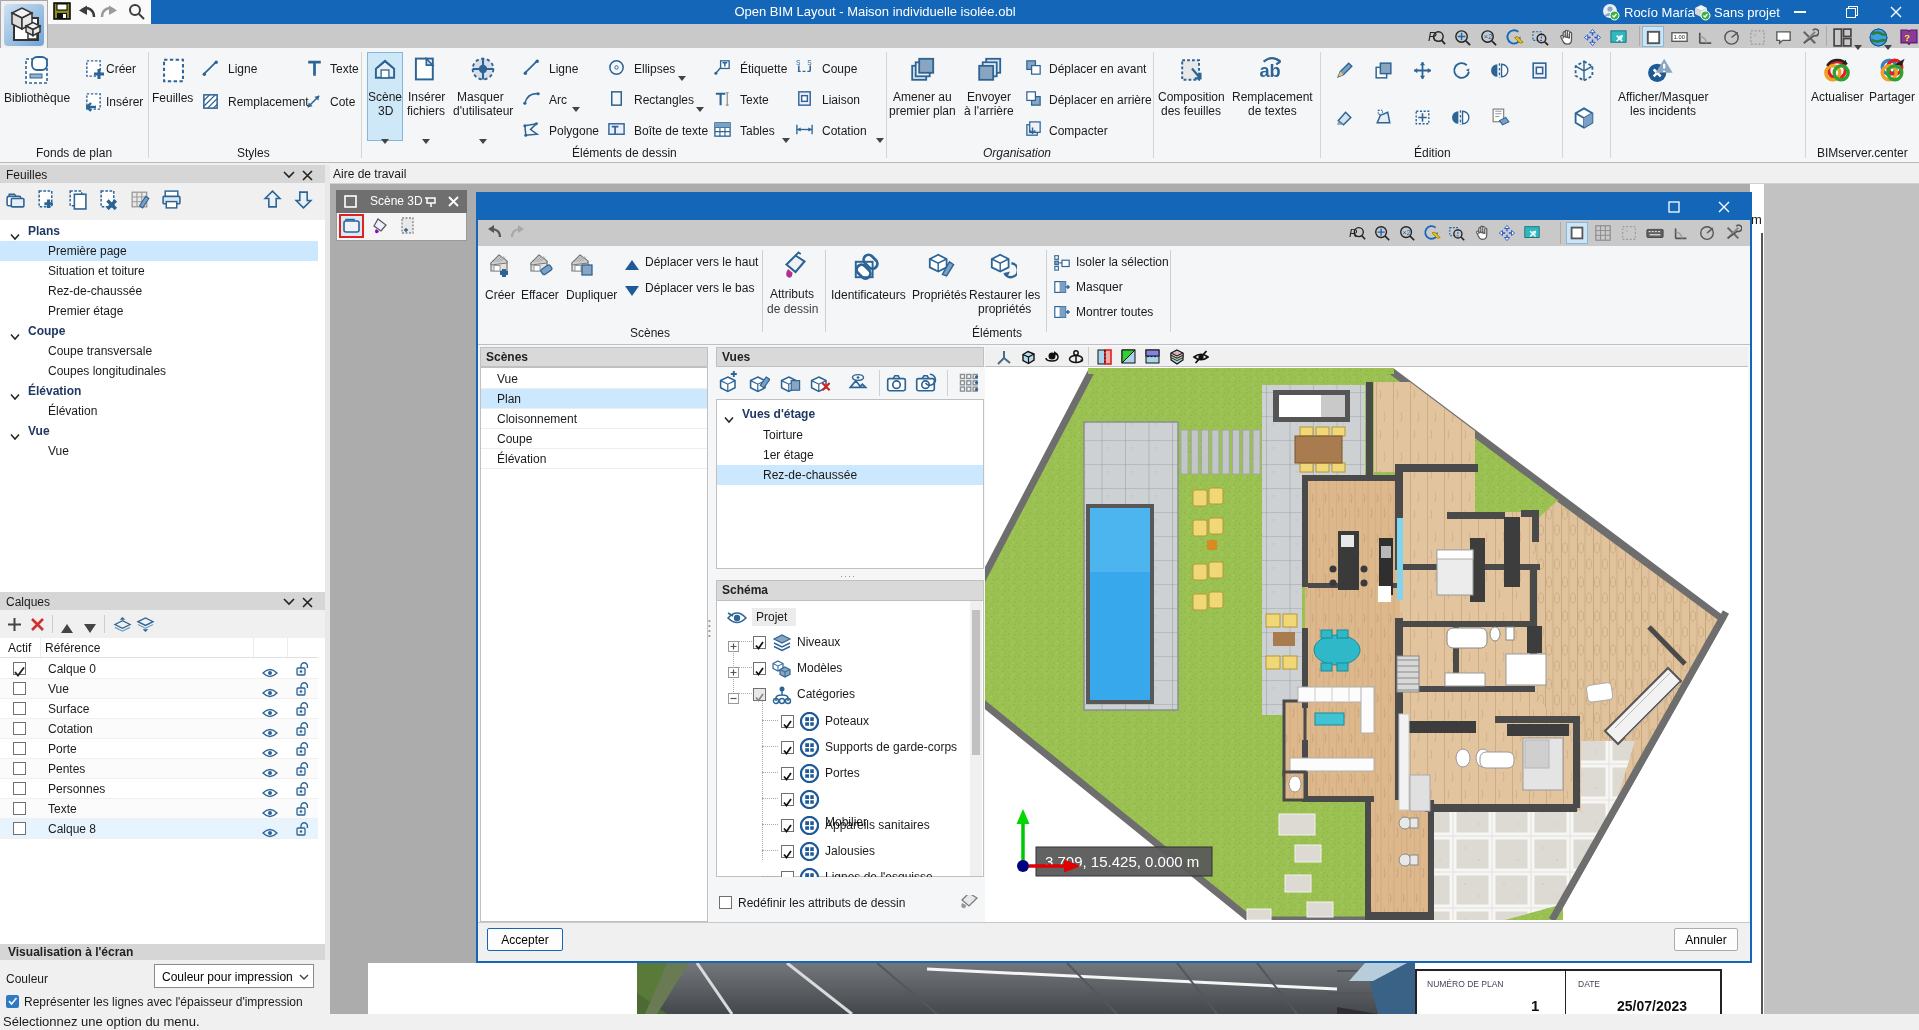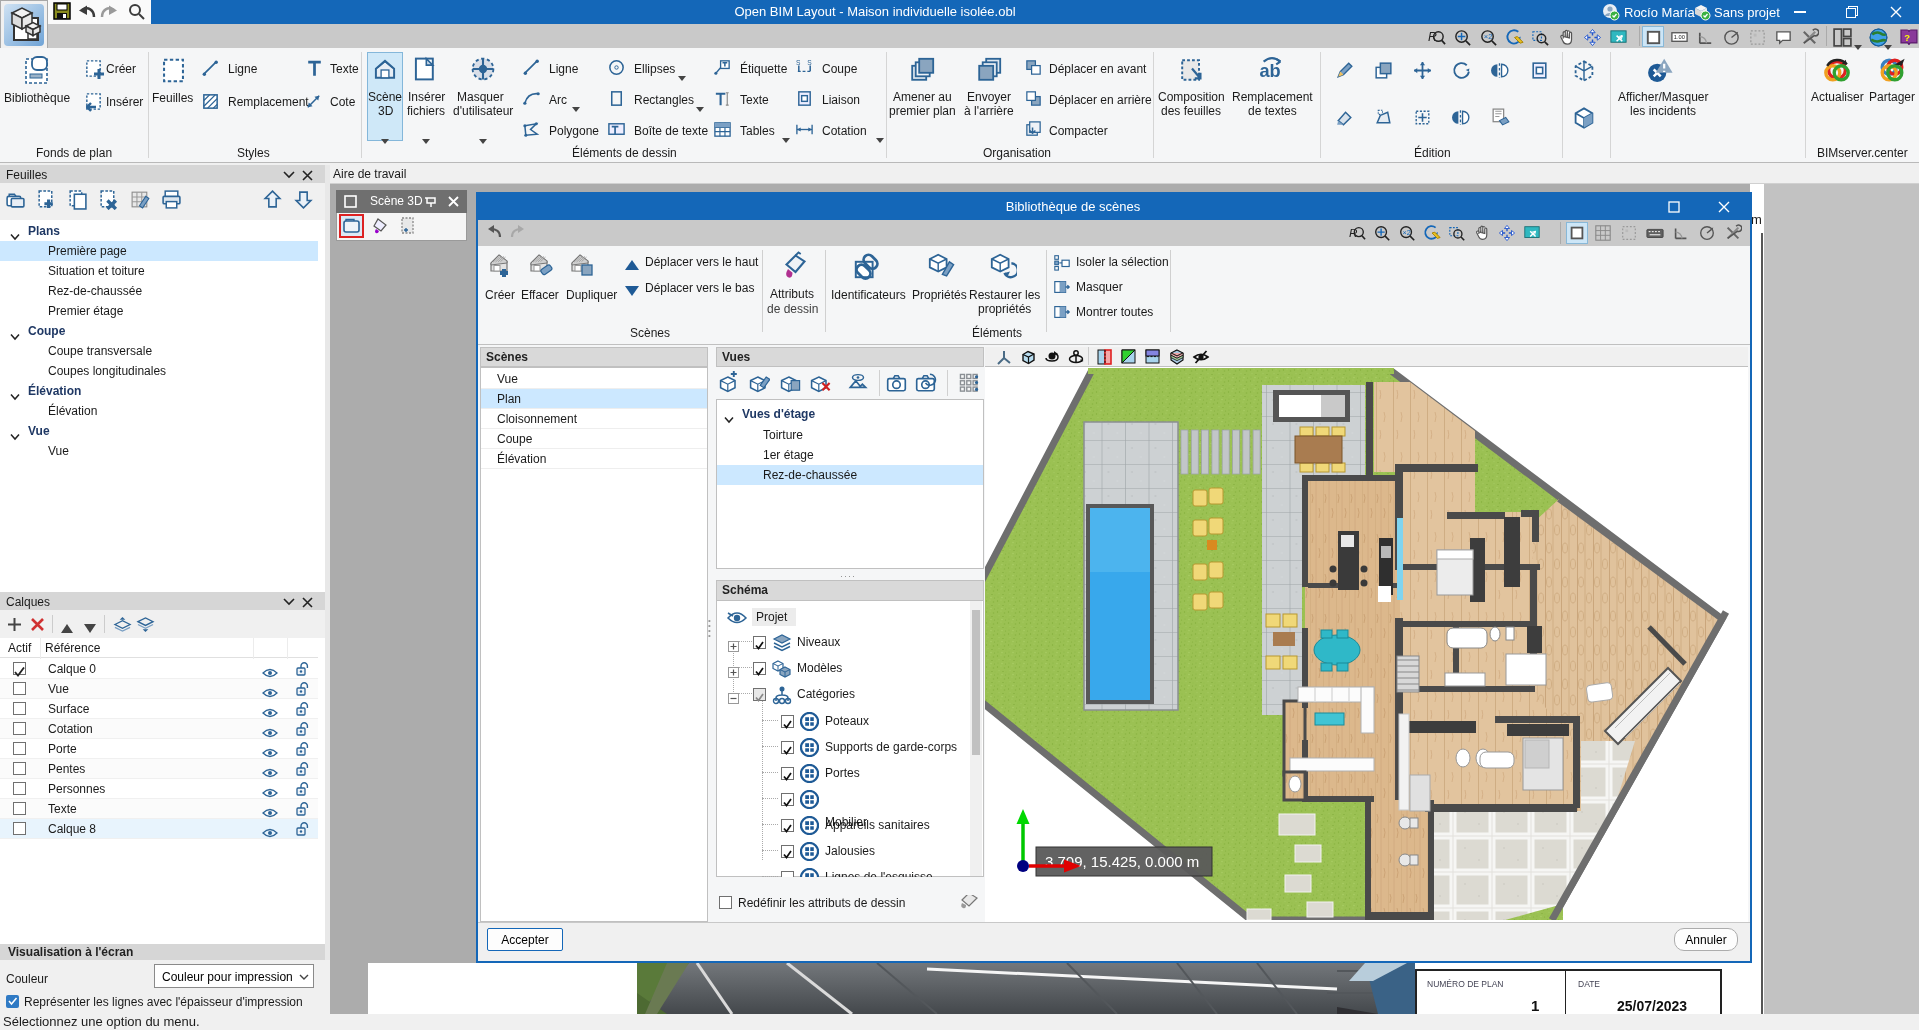--- a/index.html
+++ b/index.html
@@ -160,21 +160,20 @@
       <path d="M4 12 q-2 3 0 4 q2 1 3 -2" fill="#90c"></path>
     </svg>
   <svg class="abs" style="left:62px;top:3px" width="18" height="20">
       <rect x="3" y="2" width="11" height="15" fill="#e8e8e8" stroke="#888" stroke-width="1.3" stroke-dasharray="2 1.5"></rect>
       <path d="M5 14 h4 M7 12 v4" stroke="#2d6496" stroke-width="1.4"></path>
     </svg>
 </div>
 
 <div class="abs" style="left:476px;top:192px;width:1276px;height:771px;background:#f5f6f7;border:2px solid #1467b8"></div>
 <div class="abs" style="left:478px;top:194px;width:1272px;height:26px;background:#1467b8">
-  <div class="abs" style="left:0;top:5px;width:1190px;text-align:center;color:#fff;font-size:13px">Bibliothèque de scènes</div>
   <svg class="abs" style="left:1190px;top:7px" width="12" height="12">
       <rect x="1" y="1" width="10" height="10" fill="none" stroke="#fff" stroke-width="1.3"></rect>
     </svg>
   <svg class="abs" style="left:1240px;top:7px" width="12" height="12">
       <path d="M1 1 L11 11 M11 1 L1 11" stroke="#fff" stroke-width="1.4"></path>
     </svg>
 </div>
 
 <div class="abs" style="left:478px;top:220px;width:1272px;height:26px;background:#c9c9c9"></div>
 <div id="dlg-topicons"></div>
@@ -207,21 +206,21 @@
 
 <div class="abs" style="left:719px;top:896px;width:13px;height:13px;background:#fff;border:1px solid #707070"></div>
 <div class="abs t12" style="left:738px;top:896px">Redéfinir les attributs de dessin</div>
 <svg class="abs" style="left:958px;top:890px" width="22" height="22">
     <path d="M4 10 L11 3 L19 8 L11 16 Z" fill="#e8e8e8" stroke="#777" stroke-width="1.2"></path>
     <path d="M4 13 q-2 4 1 5 q3 1 3 -3" fill="#999"></path>
   </svg>
 
 <div class="abs" style="left:478px;top:922px;width:1272px;height:39px;background:#f0f0f0;border-top:1px solid #c8c8c8"></div>
 <div class="abs" style="left:487px;top:928px;width:76px;height:23px;background:#fdfdfd;border:1px solid #1467b8;border-radius:2px;text-align:center;font-size:12px;padding-top:4px">Accepter</div>
-<div class="abs" style="left:1674px;top:928px;width:64px;height:23px;background:#fdfdfd;border:1px solid #acacac;border-radius:10px;text-align:center;font-size:12px;padding-top:4px">Annuler</div>
+<div class="abs" style="left:1674px;top:928px;width:64px;height:23px;background:#fdfdfd;border:1px solid #acacac;border-radius:2px;text-align:center;font-size:12px;padding-top:4px">Annuler</div>
 
 <div id="plan-toolbar"></div>
 <div class="abs" style="left:986px;top:468px;width:3px;height:40px;color:#999;font-size:8px;line-height:5px">•<br>•<br>•<br>•<br>•<br>•</div>
 <div class="abs" style="left:708px;top:618px;width:3px;height:30px;color:#999;font-size:8px;line-height:5px">•<br>•<br>•<br>•</div>
 <div class="abs" style="left:985px;top:366px;width:763px;height:556px;background:#fff;border-top:1px solid #c0c0c0"></div>
 <svg id="plansvg" class="abs" style="left:985px;top:368px" width="763" height="552" viewBox="0 0 763 552">
     <defs>
       <pattern id="grass" width="11" height="11" patternUnits="userSpaceOnUse">
         <rect width="11" height="11" fill="#9bc153"></rect>
         <circle cx="1.5" cy="2" r="0.7" fill="#85b03c"></circle>
@@ -434,21 +433,21 @@
 <div class="abs" style="left: 361px; top: 52px; width: 1px; height: 106px; background: rgb(213, 213, 213);"></div>
 <div class="abs" style="left: 886px; top: 52px; width: 1px; height: 106px; background: rgb(213, 213, 213);"></div>
 <div class="abs" style="left: 1153px; top: 52px; width: 1px; height: 106px; background: rgb(213, 213, 213);"></div>
 <div class="abs" style="left: 1320px; top: 52px; width: 1px; height: 106px; background: rgb(213, 213, 213);"></div>
 <div class="abs" style="left: 1562px; top: 52px; width: 1px; height: 106px; background: rgb(213, 213, 213);"></div>
 <div class="abs" style="left: 1610px; top: 52px; width: 1px; height: 106px; background: rgb(213, 213, 213);"></div>
 <div class="abs" style="left: 1805px; top: 52px; width: 1px; height: 106px; background: rgb(213, 213, 213);"></div>
 <div class="abs" style="top: 146px; font-size: 12px; color: rgb(26, 26, 26); white-space: nowrap; left: 36px;">Fonds de plan</div>
 <div class="abs" style="top: 146px; font-size: 12px; color: rgb(26, 26, 26); white-space: nowrap; left: 237px;">Styles</div>
 <div class="abs" style="top: 146px; font-size: 12px; color: rgb(26, 26, 26); white-space: nowrap; left: 572px;">Éléments de dessin</div>
-<div class="abs" style="top: 146px; font-size: 12px; color: rgb(26, 26, 26); white-space: nowrap; left: 983px;">Organisation</div>
+<div class="abs" style="top: 146px; font-size: 12px; color: rgb(26, 26, 26); white-space: nowrap; left: 983px; font-style: italic;">Organisation</div>
 <div class="abs" style="top: 146px; font-size: 12px; color: rgb(26, 26, 26); white-space: nowrap; left: 1414px;">Édition</div>
 <div class="abs" style="top: 146px; font-size: 12px; color: rgb(26, 26, 26); white-space: nowrap; left: 1817px;">BIMserver.center</div>
 <div class="abs" style="left: 24px; top: 55px;"><svg width="28" height="30" viewBox="0 0 28 30">
       <rect x="2" y="4" width="21" height="24" fill="#fff" stroke="#2d6496" stroke-width="1.6" stroke-dasharray="3 2"></rect>
       <rect x="8" y="2" width="15" height="13" rx="5" fill="#fff" stroke="#2d6496" stroke-width="1.8"></rect>
       <rect x="6" y="19" width="12" height="4" fill="#9ab2c8" stroke="#2d6496"></rect>
     </svg></div>
 <div class="abs" style="top: 91px; font-size: 12px; color: rgb(26, 26, 26); white-space: nowrap; left: 4px;">Bibliothèque</div>
 <div class="abs" style="left: 84px; top: 59px; width: 19px; height: 19px;"><svg width="19" height="19" viewBox="0 0 20 20">
       <rect x="3" y="2" width="14" height="16" fill="#fff" stroke="#2d6496" stroke-width="1.5" stroke-dasharray="2.5 1.8"></rect>

